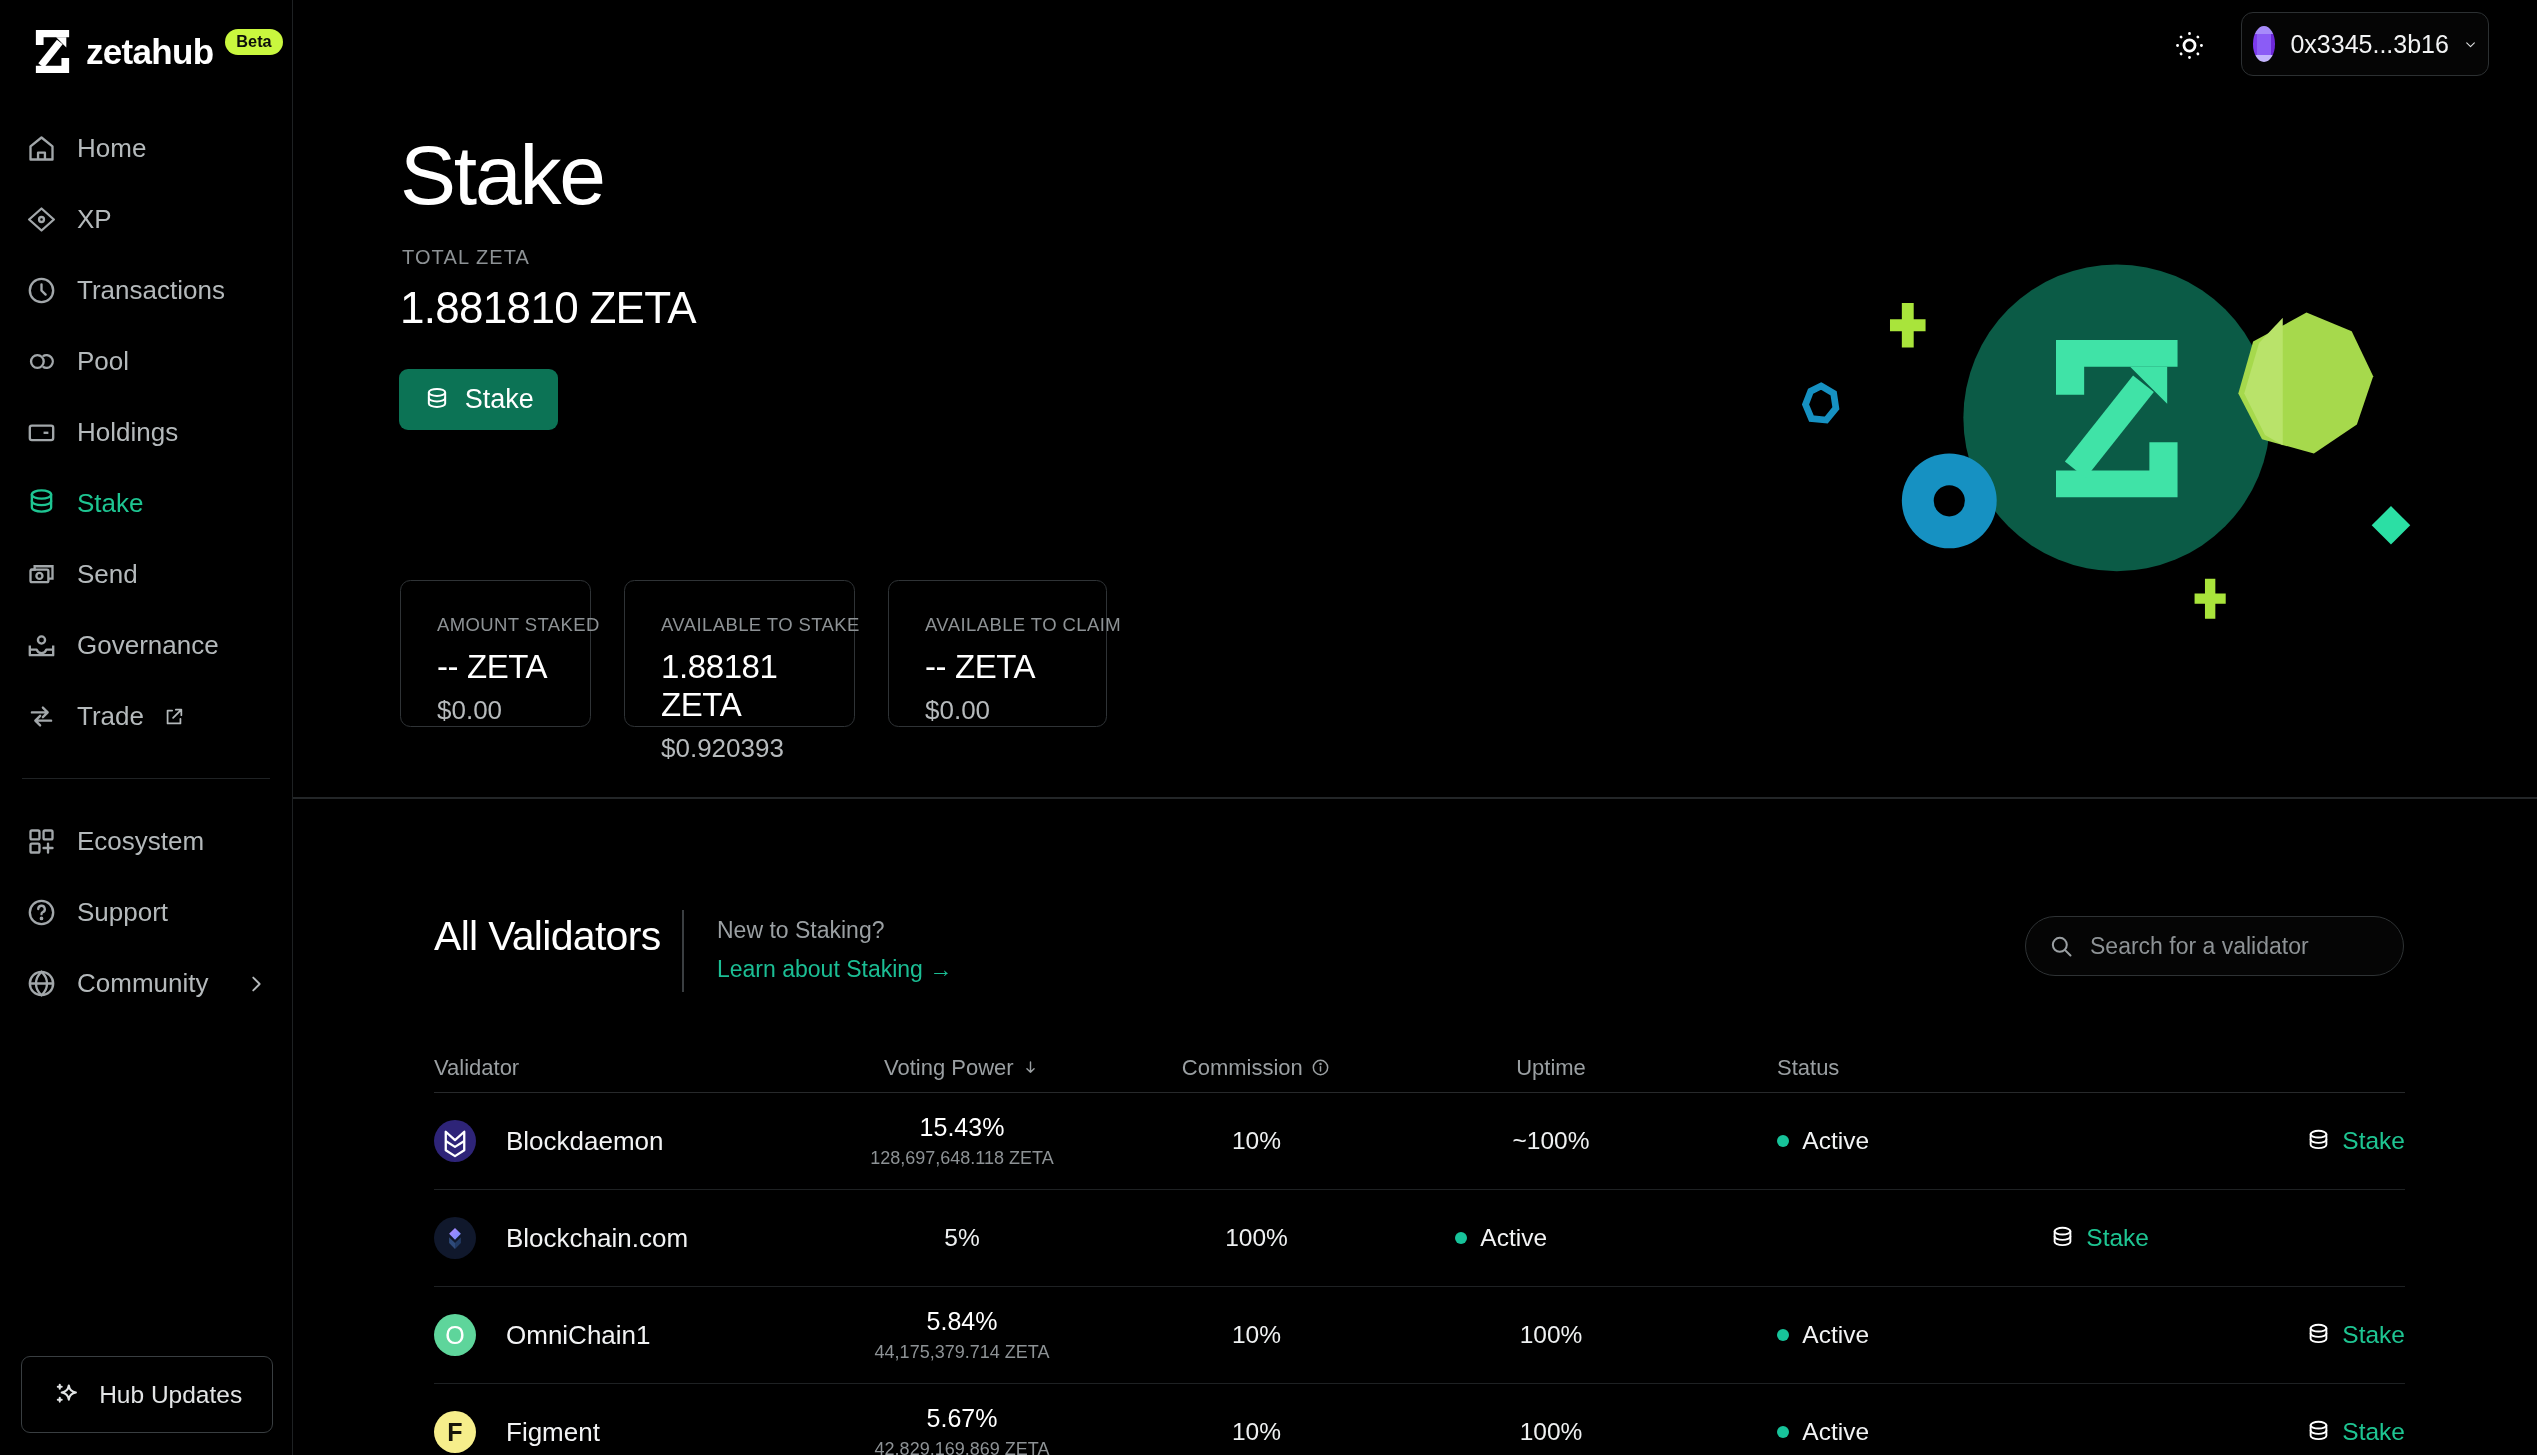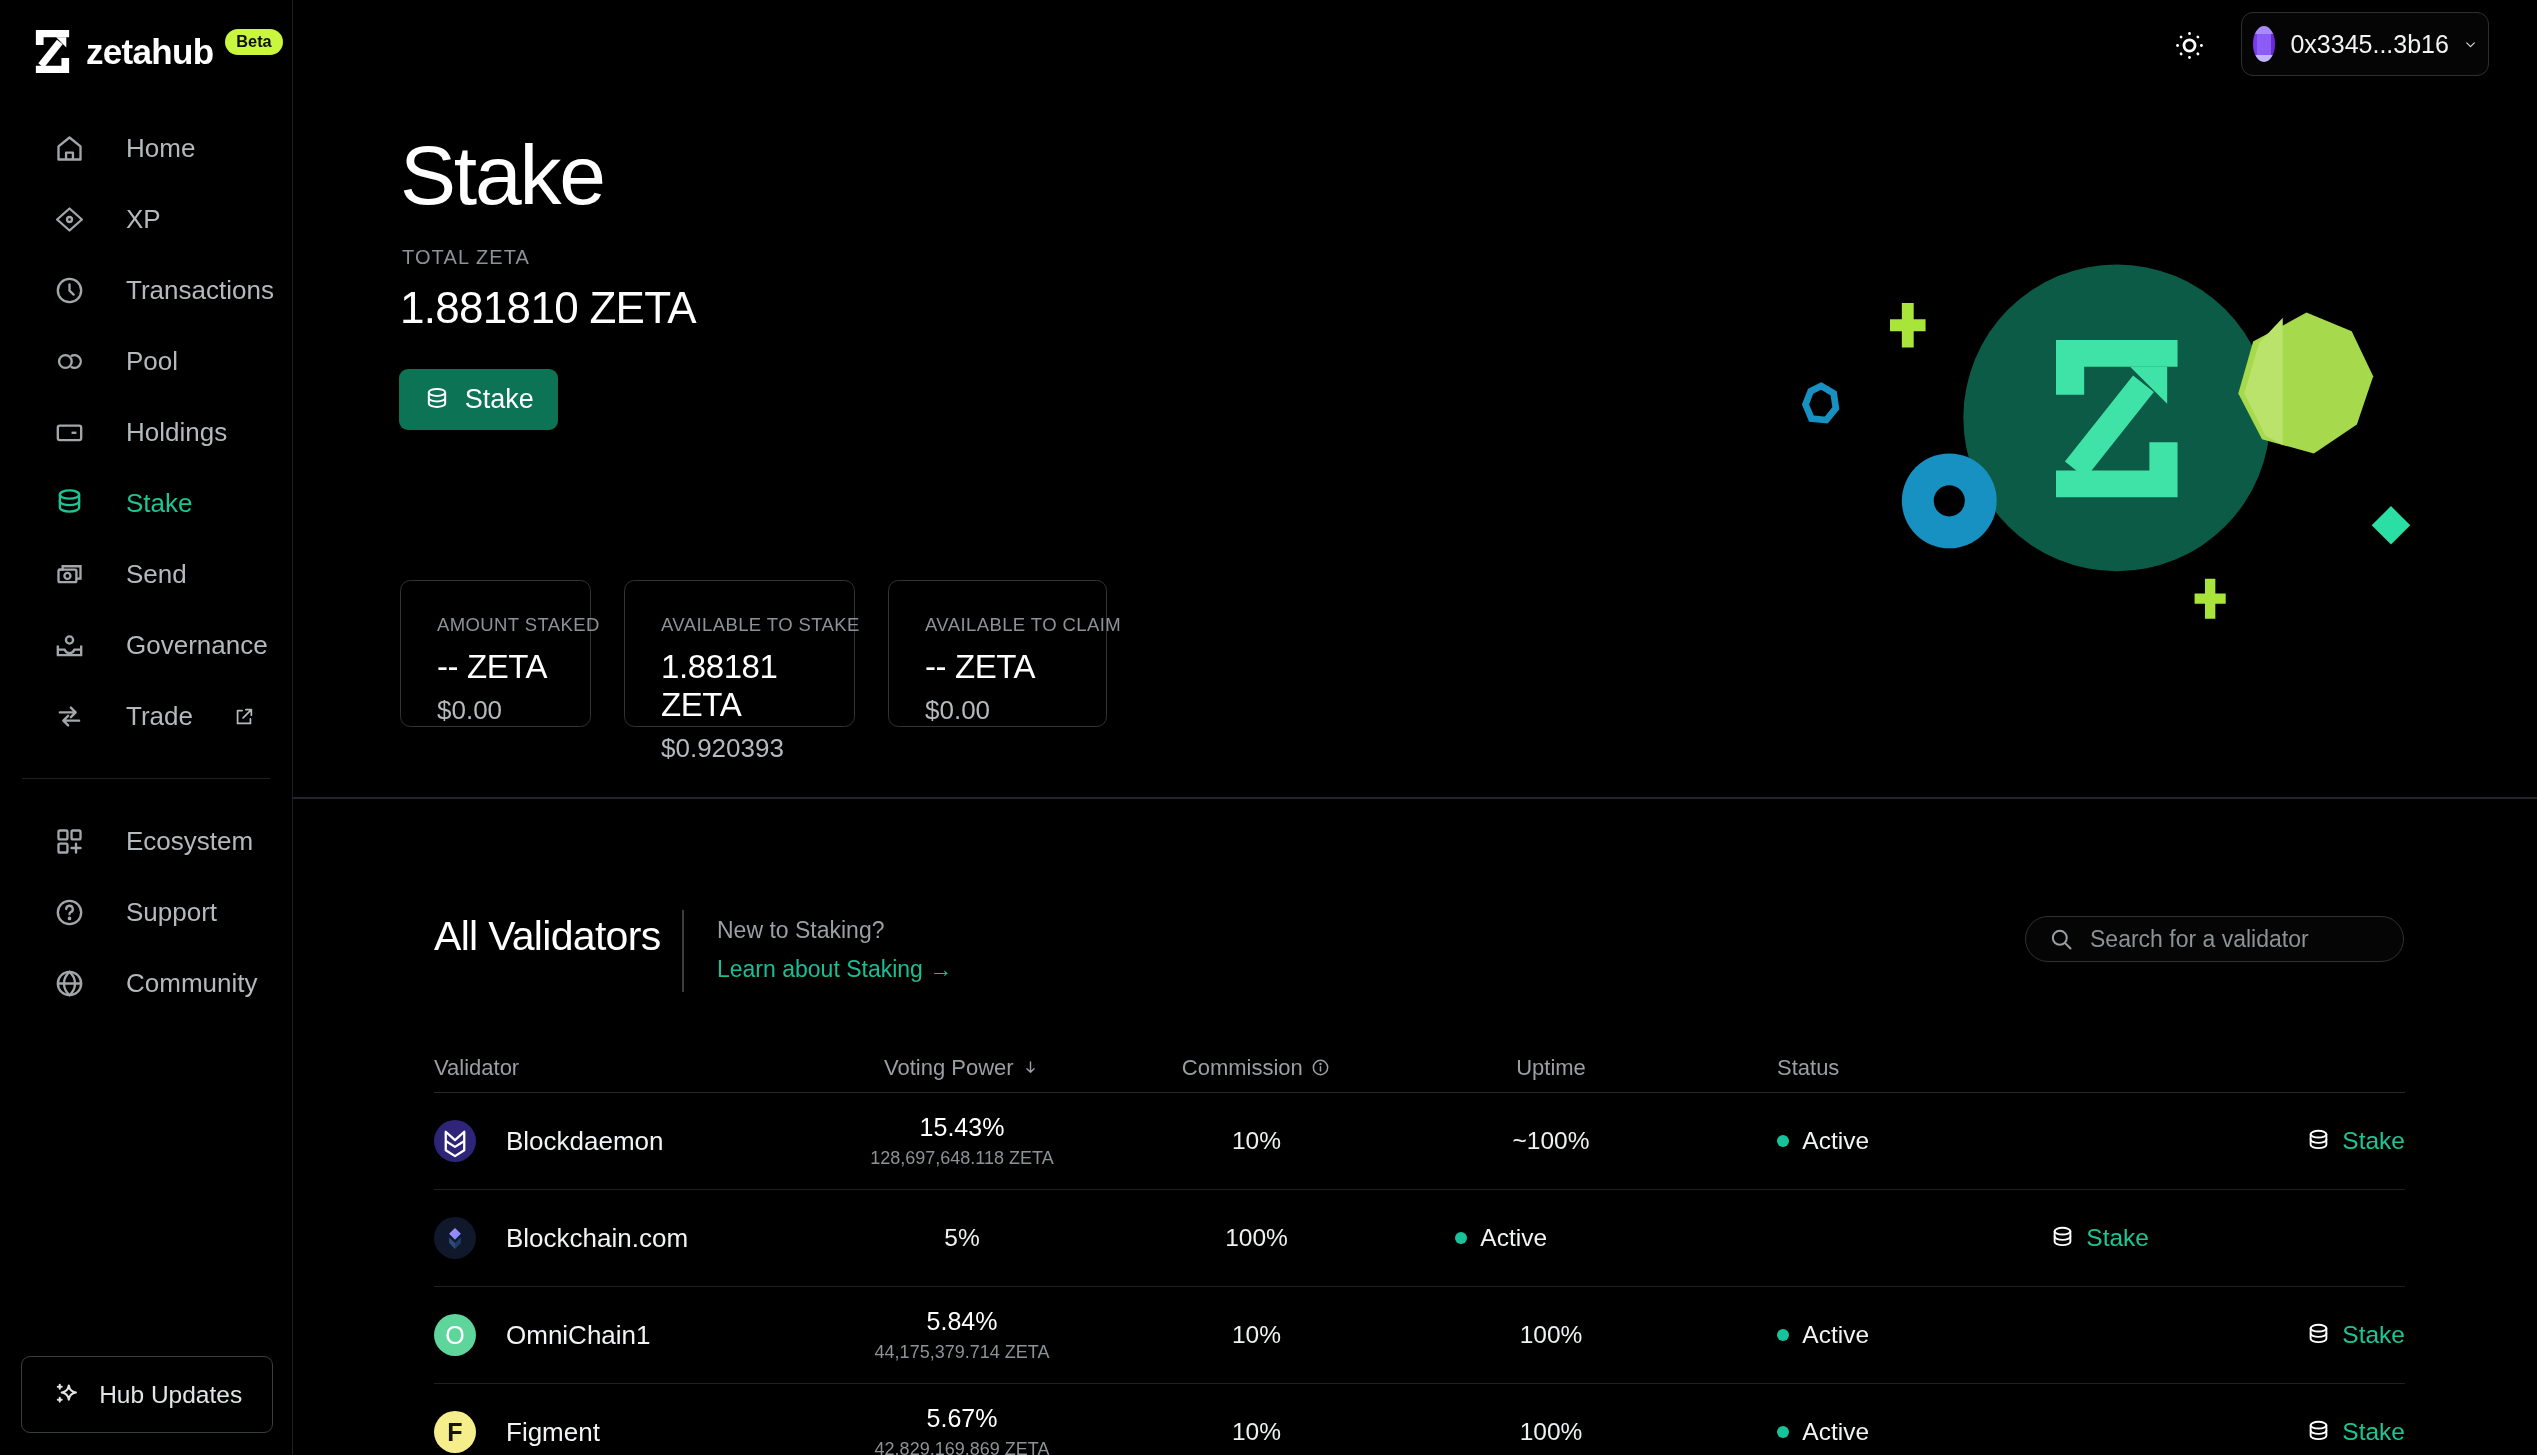--- a/index.html
+++ b/index.html
@@ -10,21 +10,21 @@
   
   .sidebar { position:absolute; left:0; top:0; width:293px; height:100%; background:#000;
     border-right:1.5px solid #1e2123; z-index:5; }
   .logo-row { display:flex; align-items:flex-start; gap:12px; padding:30px 0 0 31px; }
   .logo-mark { width:43px; height:43px; flex:0 0 auto; }
   .logo-text { font-size:35px; font-weight:700; letter-spacing:-0.7px; line-height:43px; }
   .beta-badge { background:#c9f73e; color:#0c0f0a; font-size:16.3px; font-weight:700;
     padding:3.7px 11px; border-radius:16.3px; margin-top:-1.5px; }
   .nav { position:absolute; left:0; top:113px; width:100%; }
   .nav2 { top:806px; }
-  .nav-item { display:flex; align-items:center; gap:40px; height:71px; padding-left:53px;
+  .nav-item { display:flex; align-items:center; gap:19px; height:71px; padding-left:25px;
     color:#b4b9bb; font-size:26px; cursor:pointer; }
   .nav-item .nicon { width:33px; height:33px; color:#a2a7aa; display:flex; }
   .nav-item.active, .nav-item.active .nicon { color:#1ec592; }
   .nav-item svg { width:33px; height:33px; }
   .ext-icon, .chev-right { width:22px !important; height:22px !important; color:#b4b9bb; }
   .side-divider { position:absolute; left:22px; right:22px; top:778px; border-top:1.5px solid #1f2224; }
   .hub-btn { position:absolute; left:21px; bottom:22px; width:252px; height:77px;
     border:1.5px solid #393e41; border-radius:9px; background:transparent; display:flex;
     align-items:center; justify-content:center; gap:16.3px; color:#e2e4e5; font-size:24.5px; cursor:pointer; }
   .hub-btn svg { width:31px; height:31px; }
@@ -62,21 +62,21 @@
   .card-value { font-size:33px; font-weight:500; margin-top:12px; letter-spacing:-0.4px; }
   .card-usd { font-size:26px; color:#b6babc; margin-top:9px; }
 
   .main-divider { left:293px; right:0; top:797px; height:1.5px; background:#232628; }
 
   
   .av-title { left:434px; top:913px; font-size:41px; font-weight:500; letter-spacing:-0.7px; }
   .v-divider { left:682px; top:910px; width:1.5px; height:82px; background:#3a3e41; }
   .new-to { left:717px; top:917px; font-size:23px; color:#9a9fa2; }
   .learn-link { left:717px; top:956px; font-size:23px; color:#1bbe94; cursor:pointer; }
-  .search-wrap { left:2025px; top:916px; width:379px; height:46px; border:1.5px solid #2e3234;
+  .search-wrap { left:2025px; top:916px; width:379px; height:60px; border:1.5px solid #2e3234;
     border-radius:34px; display:flex; align-items:center; padding:0 22px; gap:15px; background:#050505; }
   .search-wrap svg { width:27px; height:27px; color:#9a9fa2; flex:0 0 auto; }
   .search-input { background:transparent; border:none; outline:none; color:#e8eaeb;
     font-size:23px; width:100%; font-family:inherit; }
   .search-input::placeholder { color:#8d9295; }
 
   
   .vtable { left:434px; top:1043px; width:1971px; }
   .trow { display:grid; grid-template-columns:367px 322px 267px 322px 437px 256px; align-items:center; }
   .thead { height:50px; border-bottom:1.5px solid #27292b; color:#9a9fa2; font-size:22px; }

